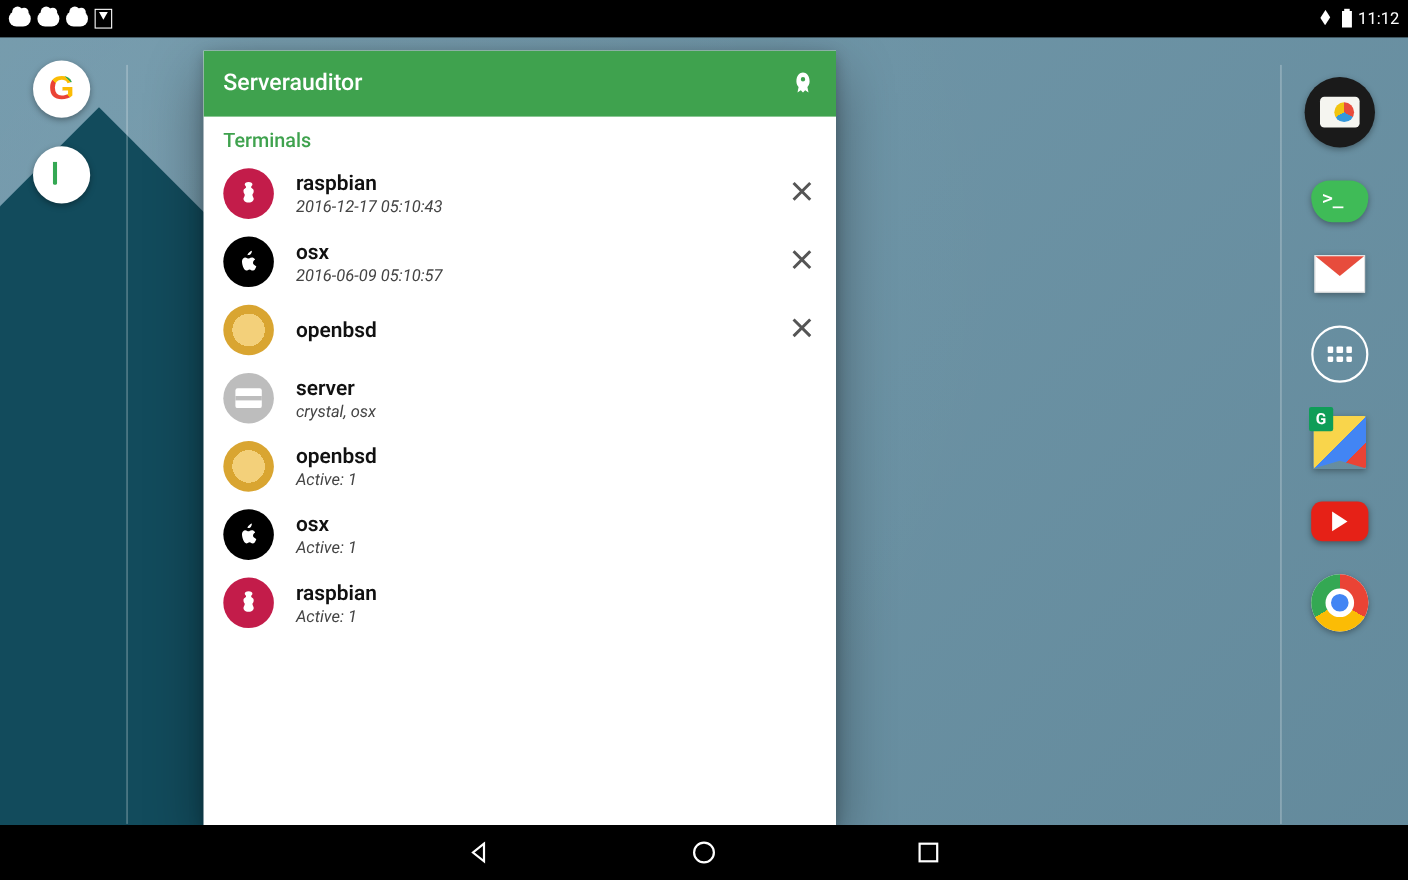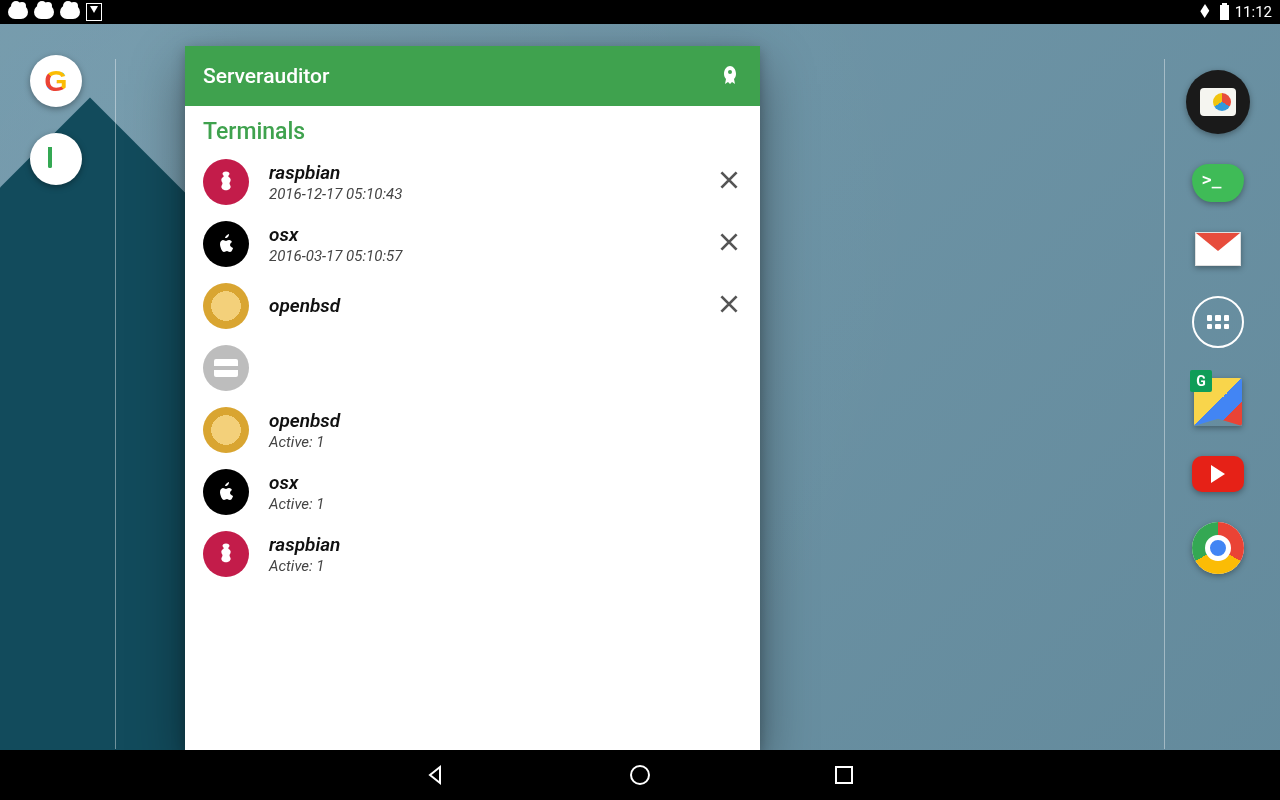--- a/index.html
+++ b/index.html
@@ -58,21 +58,21 @@
     height: 690px;
     background: rgba(255,255,255,0.4);
   }
   .wp-divider-left  { left: 115px; }
   .wp-divider-right { right: 115px; }
 
   
   .statusbar {
     position: absolute;
     top: 0; left: 0; right: 0;
-    height: 24px;
+    height: 34px;
     background: #000;
     color: #fff;
     font-size: 15px;
     display: flex;
     align-items: center;
     padding: 0 8px;
   }
   .statusbar .left  { display: flex; gap: 6px; align-items: center; }
   .statusbar .right { margin-left: auto; display: flex; gap: 6px; align-items: center; }
   .cloud-ico {
@@ -275,21 +275,21 @@
     padding: 0 18px;
     font-size: 21px;
     font-weight: 500;
   }
   .app-header .rocket {
     margin-left: auto;
     width: 24px; height: 24px;
   }
   .section-label {
     color: #3fa24e;
-    font-size: 23px;
+    font-size: 18px;
     font-weight: 500;
     padding: 12px 18px 6px 18px;
   }
   .row {
     display: flex;
     align-items: center;
     padding: 8px 18px;
     gap: 20px;
     min-height: 58px;
     box-sizing: border-box;
@@ -306,21 +306,21 @@
   .avatar.openbsd { background:#d9a531; }
   .avatar.openbsd::after { content:""; width:38px; height:38px; border-radius:50%;
     background: radial-gradient(circle,#f3d07a 0 55%, #d9a531 55% 60%, transparent 60%);
   }
   .avatar.server { background:#bdbdbd; }
   .avatar.server .rack { width:24px; height:18px; background:#fff; border-radius:2px; position:relative;}
   .avatar.server .rack::before { content:""; position:absolute; left:0; right:0; top:7px; height:4px; background:#bdbdbd;}
   .avatar.ubuntu { background:#bdbdbd; }
   .avatar.ubuntu svg { width:28px; height:28px; fill:#fff;}
   .row .text { flex-grow:1; }
-  .row .title { font-size:19px; font-weight:600; color:#111; margin-bottom:1px;font-style:italic; }
+  .row .title { font-size:19px; font-weight:600; color:#111; margin-bottom:1px; }
   .row .sub   { font-size:15px; font-style: italic; color:#444; }
   .row .close-x { margin-left:auto; color:#555; flex-shrink:0; }
   .row .close-x svg { width:26px; height:26px; stroke:#555; stroke-width:2.5; }
 </style>
 </head>
 <body>
 
 <div class="wallpaper">
   <div class="wp-tri-dark"></div>
   <div class="wp-stripe-blue"></div>
@@ -408,21 +408,21 @@
   </div>
 
   <div class="row">
     <div class="avatar osx">
       <svg viewBox="0 0 24 24">
           <path d="M16 13c0-2 2-3 2-3-1-2-3-2-3-2-2 0-2 1-3 1s-2-1-3-1-3 1-3 4 2 8 4 8c1 0 2-1 3-1s1 1 3 1 3-4 3-4c-2-1-3-2-3-3zM14 5c1-1 1-3 1-3-1 0-2 1-3 2s-1 2-1 2c1 0 2 0 3-1z"></path>
         </svg>
     </div>
     <div class="text">
       <div class="title">osx</div>
-      <div class="sub">2016-03-17 05:10:57</div>
+      <div class="sub">2016-06-09 05:10:57</div>
     </div>
     <div class="close-x">
       <svg viewBox="0 0 24 24" fill="none">
           <path d="M5 5l14 14M19 5L5 19"></path>
         </svg>
     </div>
   </div>
 
   <div class="row">
     <div class="avatar openbsd"></div>
@@ -434,20 +434,24 @@
           <path d="M5 5l14 14M19 5L5 19"></path>
         </svg>
     </div>
   </div>
 
 
   <div class="row">
     <div class="avatar server">
         <div class="rack"></div>
       </div>
+    <div class="text">
+      <div class="title">server</div>
+      <div class="sub">crystal, osx</div>
+    </div>
   </div>
 
   <div class="row">
     <div class="avatar openbsd"></div>
     <div class="text">
       <div class="title">openbsd</div>
       <div class="sub">Active: 1</div>
     </div>
   </div>
 

